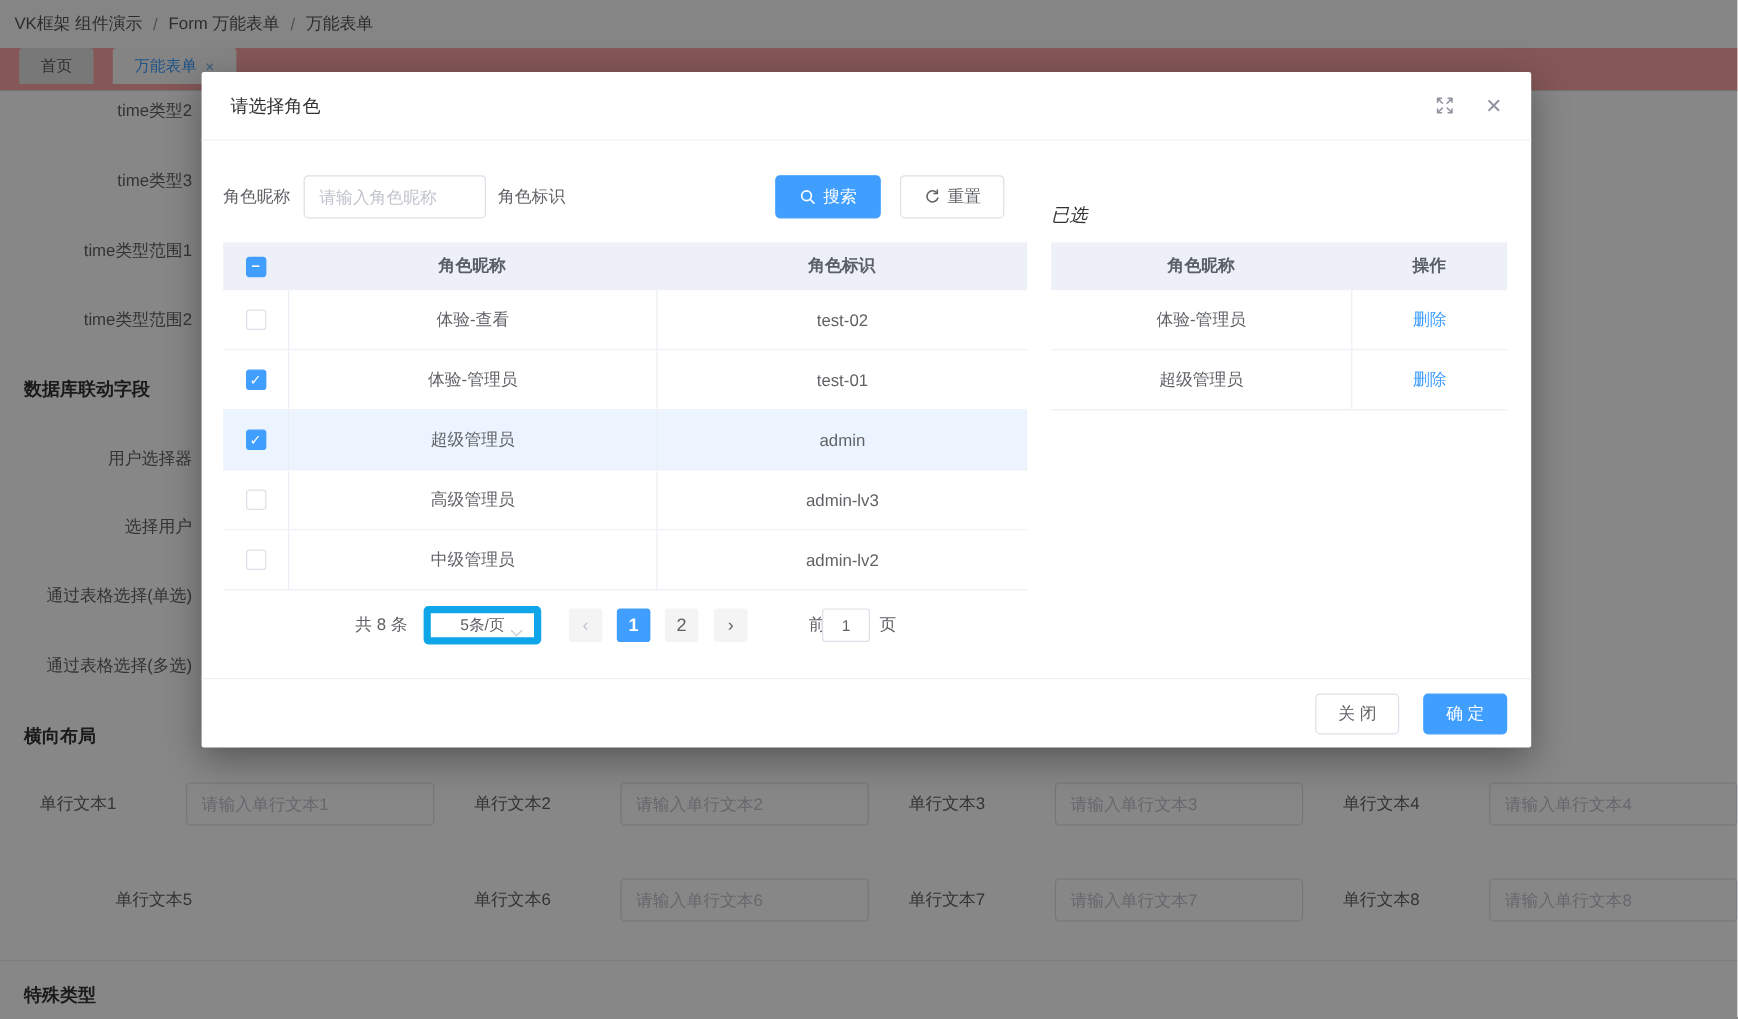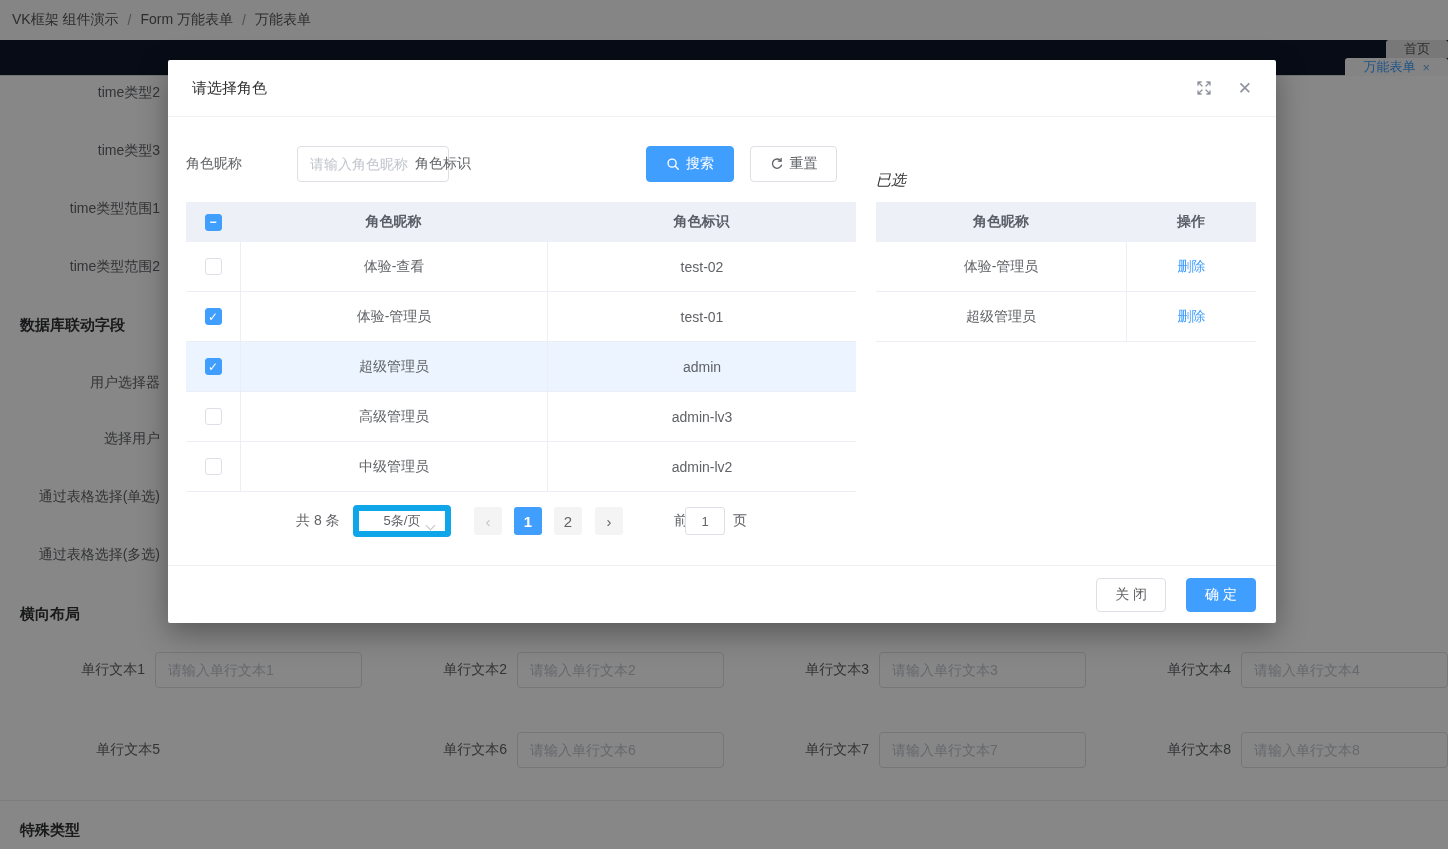--- a/index.html
+++ b/index.html
@@ -11,40 +11,40 @@
   }
   
   .breadcrumb-bar {
     position:absolute; top:0; left:0; right:0; height:40px;
     background:#fcfcfc; display:flex; align-items:center; padding-left:12px;
     font-size:14px; color:#555;
   }
   .breadcrumb-bar .sep { margin:0 9px; color:#999; }
   .tab-bar {
     position:absolute; top:40px; left:0; right:0; height:36px;
-    background:#0f172a; border-bottom:1px solid #dcdcdc; display:flex; align-items:flex-end;flex-direction:column;
+    background:#fca5a5; border-bottom:1px solid #dcdcdc; display:flex; 
   }
   .tab {
     display:inline-flex; align-items:center; height:30px; margin-left:16px;
     padding:0 18px; background:#e3e3e3; color:#555; font-size:13px;
     border-radius:3px 3px 0 0; cursor:pointer;
   }
   .tab.active { background:#fafafa; color:#409eff; }
   .tab .tab-close { margin-left:7px; font-size:13px; color:#6ca8e0; }
   .content { position:absolute; top:76px; left:0; right:0; bottom:0; background:#fff; }
   .bg-label {
     position:absolute; left:0; width:160px; text-align:right;
     font-size:14px; color:#606266; transform:translateY(-50%); white-space:nowrap;
   }
   .bg-section {
     position:absolute; left:20px; font-size:15px; font-weight:bold; color:#303133;
     transform:translateY(-50%); white-space:nowrap;
   }
   .tf-row { position:absolute; left:0; width:100%; display:flex; }
-  .tf-col { width:362px; display:flex; align-items:center; flex:0 0 362px; }
+  .tf-col { width:362px; display:flex; align-items:center; flex:0 0 362px;gap:48px; }
   .tf-col .tf-label { width:160px; text-align:right; font-size:14px; color:#606266; }
   .tf-col input {
     margin-left:10px; width:219px; height:36px; border:1px solid #dcdfe6;
     border-radius:4px; padding:0 12px; font-size:14px; color:#606266; background:#fff; outline:none;
   }
   input::placeholder { color:#c0c4cc; }
   .page-divider { position:absolute; left:0; right:0; height:1px; background:#ececec; }
   
   .overlay { position:absolute; inset:0; background:rgba(0,0,0,0.47); z-index:10; }
   
@@ -57,21 +57,21 @@
     position:absolute; top:0; left:0; right:0; height:57px;
     border-bottom:1px solid #f0f0f0; display:flex; align-items:center; padding:0 24px;
   }
   .dialog-title { font-size:15px; color:#303133; }
   .header-icons { margin-left:auto; display:flex; align-items:center; gap:26px; }
   .hicon { color:#8f949e; cursor:pointer; display:flex; align-items:center; font-size:17px; line-height:1; }
   
   .fm-label { position:absolute; transform:translateY(-50%); top:104px; font-size:14px; color:#606266; white-space:nowrap; }
   .fm-input {
     position:absolute; top:86px; height:36px; border:1px solid #dcdfe6; border-radius:4px;
-    padding:0 12px; font-size:14px; color:#606266; outline:none;margin-left:44px;
+    padding:0 12px; font-size:14px; color:#606266; outline:none;
   }
   .btn {
     display:inline-flex; align-items:center; justify-content:center; gap:6px;
     border:1px solid #dcdfe6; background:#fff; color:#606266;
     border-radius:4px; font-size:14px; cursor:pointer; white-space:nowrap;
   }
   .btn.primary { background:#409eff; border-color:#409eff; color:#fff; }
   .btn-search { position:absolute; left:478px; top:86px; width:88px; height:36px; }
   .btn-reset  { position:absolute; left:582px; top:86px; width:87px; height:36px; }
   

